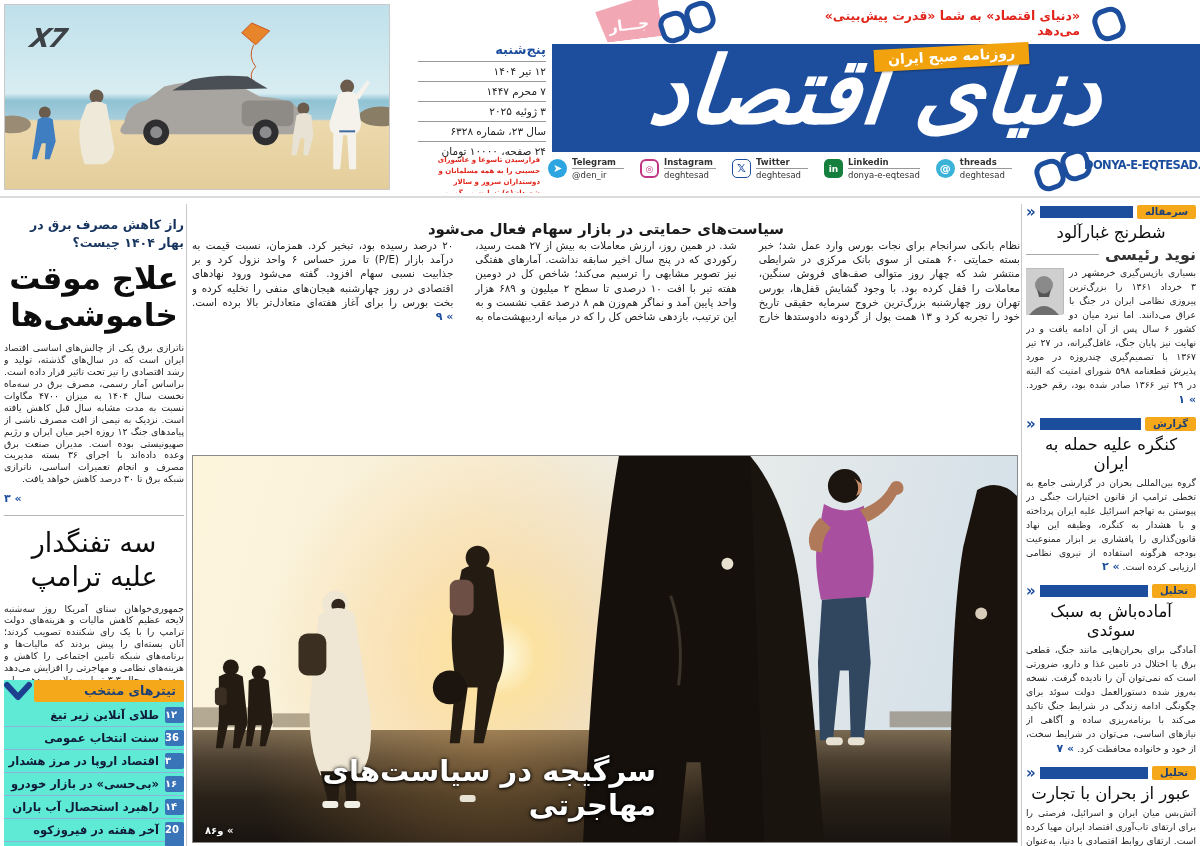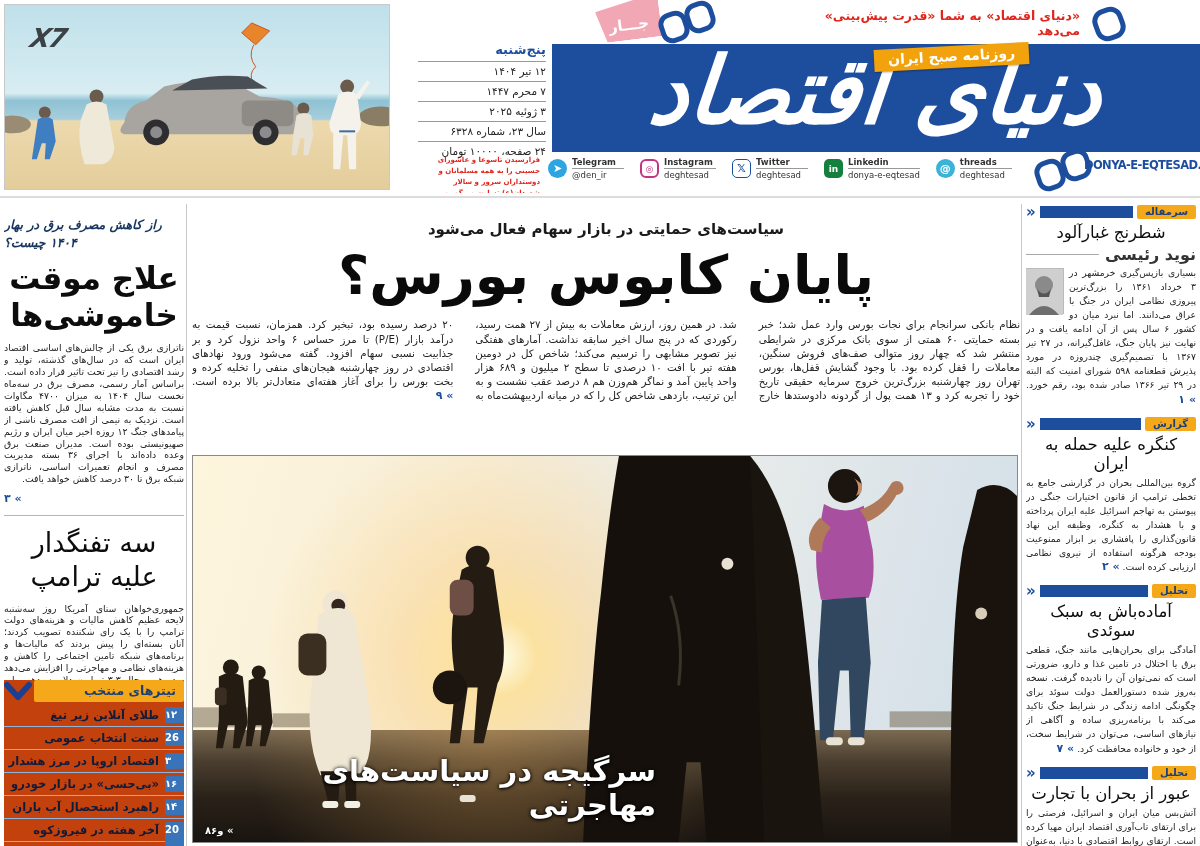--- a/index.html
+++ b/index.html
@@ -57,29 +57,29 @@
   .stext { font-size:8.5px; color:#333; }
   .sname { font-weight:bold; border-bottom:1px solid #999; padding-bottom:1px; margin-bottom:1px; min-width:52px; }
 
   
   .vdiv { position:absolute; top:204px; bottom:0; width:1px; background:#c9c9c9; }
   .col-left  { left:4px;  top:204px; width:180px; bottom:0; overflow:hidden; }
   .col-right { left:1026px; top:204px; width:170px; bottom:0; overflow:hidden; }
   .center    { left:192px; top:204px; width:828px; bottom:0; }
 
   
-  .lkicker { color:#16345e; font-weight:bold; font-size:12.5px; text-align:left; margin-top:12px; line-height:1.45;font-style:italic; }
+  .lkicker { color:#16345e; font-weight:bold; font-size:12.5px; text-align:right; margin-top:12px; line-height:1.45; }
   .lhead1 { font-size:31px; font-weight:bold; color:#0d0d0d; text-align:center; line-height:1.18; margin:8px 0 9px; letter-spacing:-0.5px; }
   .lhead2 { font-size:27px; font-weight:normal; color:#0d0d0d; text-align:center; line-height:1.25; margin:10px 0 9px; letter-spacing:-0.5px; }
   .lbody { font-size:9.3px; color:#222; text-align:justify; line-height:1.28; }
   .pref { direction:ltr; color:#1d4e9e; font-weight:bold; font-size:11px; display:inline-block; }
   .refline { text-align:left; margin-top:2px; }
   .ldiv { border-top:1px solid #b5b5b5; margin:9px 0 0; }
 
-  .selected { position:absolute; left:0; right:0; bottom:0; background:#c2410c; }
+  .selected { position:absolute; left:0; right:0; bottom:0; background:#5eead4; }
   .sel-head { position:relative; height:22px; margin-bottom:2px; }
   .sel-head .bar { position:absolute; left:30px; right:0; top:0; height:22px; background:#f5a81a; color:#1b3f77;
                    font-weight:bold; font-size:12.5px; text-align:right; padding:3px 8px 0 0; border-radius:2px; }
   .sel-head .chev { position:absolute; left:0; top:0; width:28px; height:24px; }
   .sel-row { display:flex; align-items:center; height:23px; border-bottom:1px solid #8fb4dc; }
   .sel-num { width:19px; height:16px; background:#3a74b8; color:#fff; font-size:10px; font-weight:bold;
              text-align:left; line-height:16px; border-radius:2px; flex:none; }
   .sel-title { font-size:11.5px; font-weight:bold; color:#101b3a; padding-right:6px; white-space:nowrap; }
 
   
@@ -250,21 +250,21 @@
       <div class="bar">تیترهای منتخب</div>
       <svg class="chev" viewBox="0 0 28 24">
         <polyline points="3,5 14,17 25,5" fill="none" stroke="#1d3f8f" stroke-width="6" stroke-linecap="round" stroke-linejoin="round"></polyline>
       </svg>
     </div>
     <div class="sel-row">
       <div class="sel-num">۱۲</div>
       <div class="sel-title">طلای آنلاین زیر تیغ</div>
     </div>
     <div class="sel-row">
-      <div class="sel-num">26</div>
+      <div class="sel-num">36</div>
       <div class="sel-title">سنت انتخاب عمومی</div>
     </div>
     <div class="sel-row">
       <div class="sel-num">۳</div>
       <div class="sel-title">اقتصاد اروپا در مرز هشدار</div>
     </div>
     <div class="sel-row">
       <div class="sel-num">۱۶</div>
       <div class="sel-title">«بی‌حسی» در بازار خودرو</div>
     </div>
@@ -277,21 +277,20 @@
       <div class="sel-title">آخر هفته در فیروزکوه</div>
     </div>
     <div class="sel-row" style="height:4px; border:none;">
       <div class="sel-num"></div>
     </div>
   </div>
 </div>
 
 <div class="abs center">
   <div class="mkicker">سیاست‌های حمایتی در بازار سهام فعال می‌شود</div>
-  <div class="mhead">پایان کابوس بورس؟</div>
   <div class="lead"><span>نظام بانکی سرانجام برای نجات بورس وارد عمل شد؛ خبر بسته حمایتی ۶۰ همتی از سوی بانک مرکزی در شرایطی منتشر شد که چهار روز متوالی صف‌های فروش سنگین، معاملات را قفل کرده بود. با وجود گشایش قفل‌ها، بورس تهران روز چهارشنبه بزرگ‌ترین خروج سرمایه حقیقی تاریخ خود را تجربه کرد و ۱۳ همت پول از گردونه دادوستدها خارج شد. در همین روز، ارزش معاملات به بیش از ۲۷ همت رسید، رکوردی که در پنج سال اخیر سابقه نداشت. آمارهای هفتگی نیز تصویر مشابهی را ترسیم می‌کند؛ شاخص کل در دومین هفته تیر با افت ۱۰ درصدی تا سطح ۲ میلیون و ۶۸۹ هزار واحد پایین آمد و نماگر هم‌وزن هم ۸ درصد عقب نشست و به این ترتیب، بازدهی شاخص کل را که در میانه اردیبهشت‌ماه به ۲۰ درصد رسیده بود، تبخیر کرد. همزمان، نسبت قیمت به درآمد بازار (P/E) تا مرز حساس ۶ واحد نزول کرد و بر جذابیت نسبی سهام افزود. گفته می‌شود ورود نهادهای اقتصادی در روز چهارشنبه هیجان‌های منفی را تخلیه کرده و بخت بورس را برای آغاز هفته‌ای متعادل‌تر بالا برده است. </span><span class="pref">۹ «</span></div>
 
   <div class="photo">
     <div class="sun"></div>
     <div class="pole"></div>
     <div class="ground"></div>
     <svg class="sil" viewBox="0 0 828 387" preserveAspectRatio="none">
 
       <g fill="#7a6c55" opacity="0.55">
         <rect x="0" y="252" width="70" height="20"></rect>

